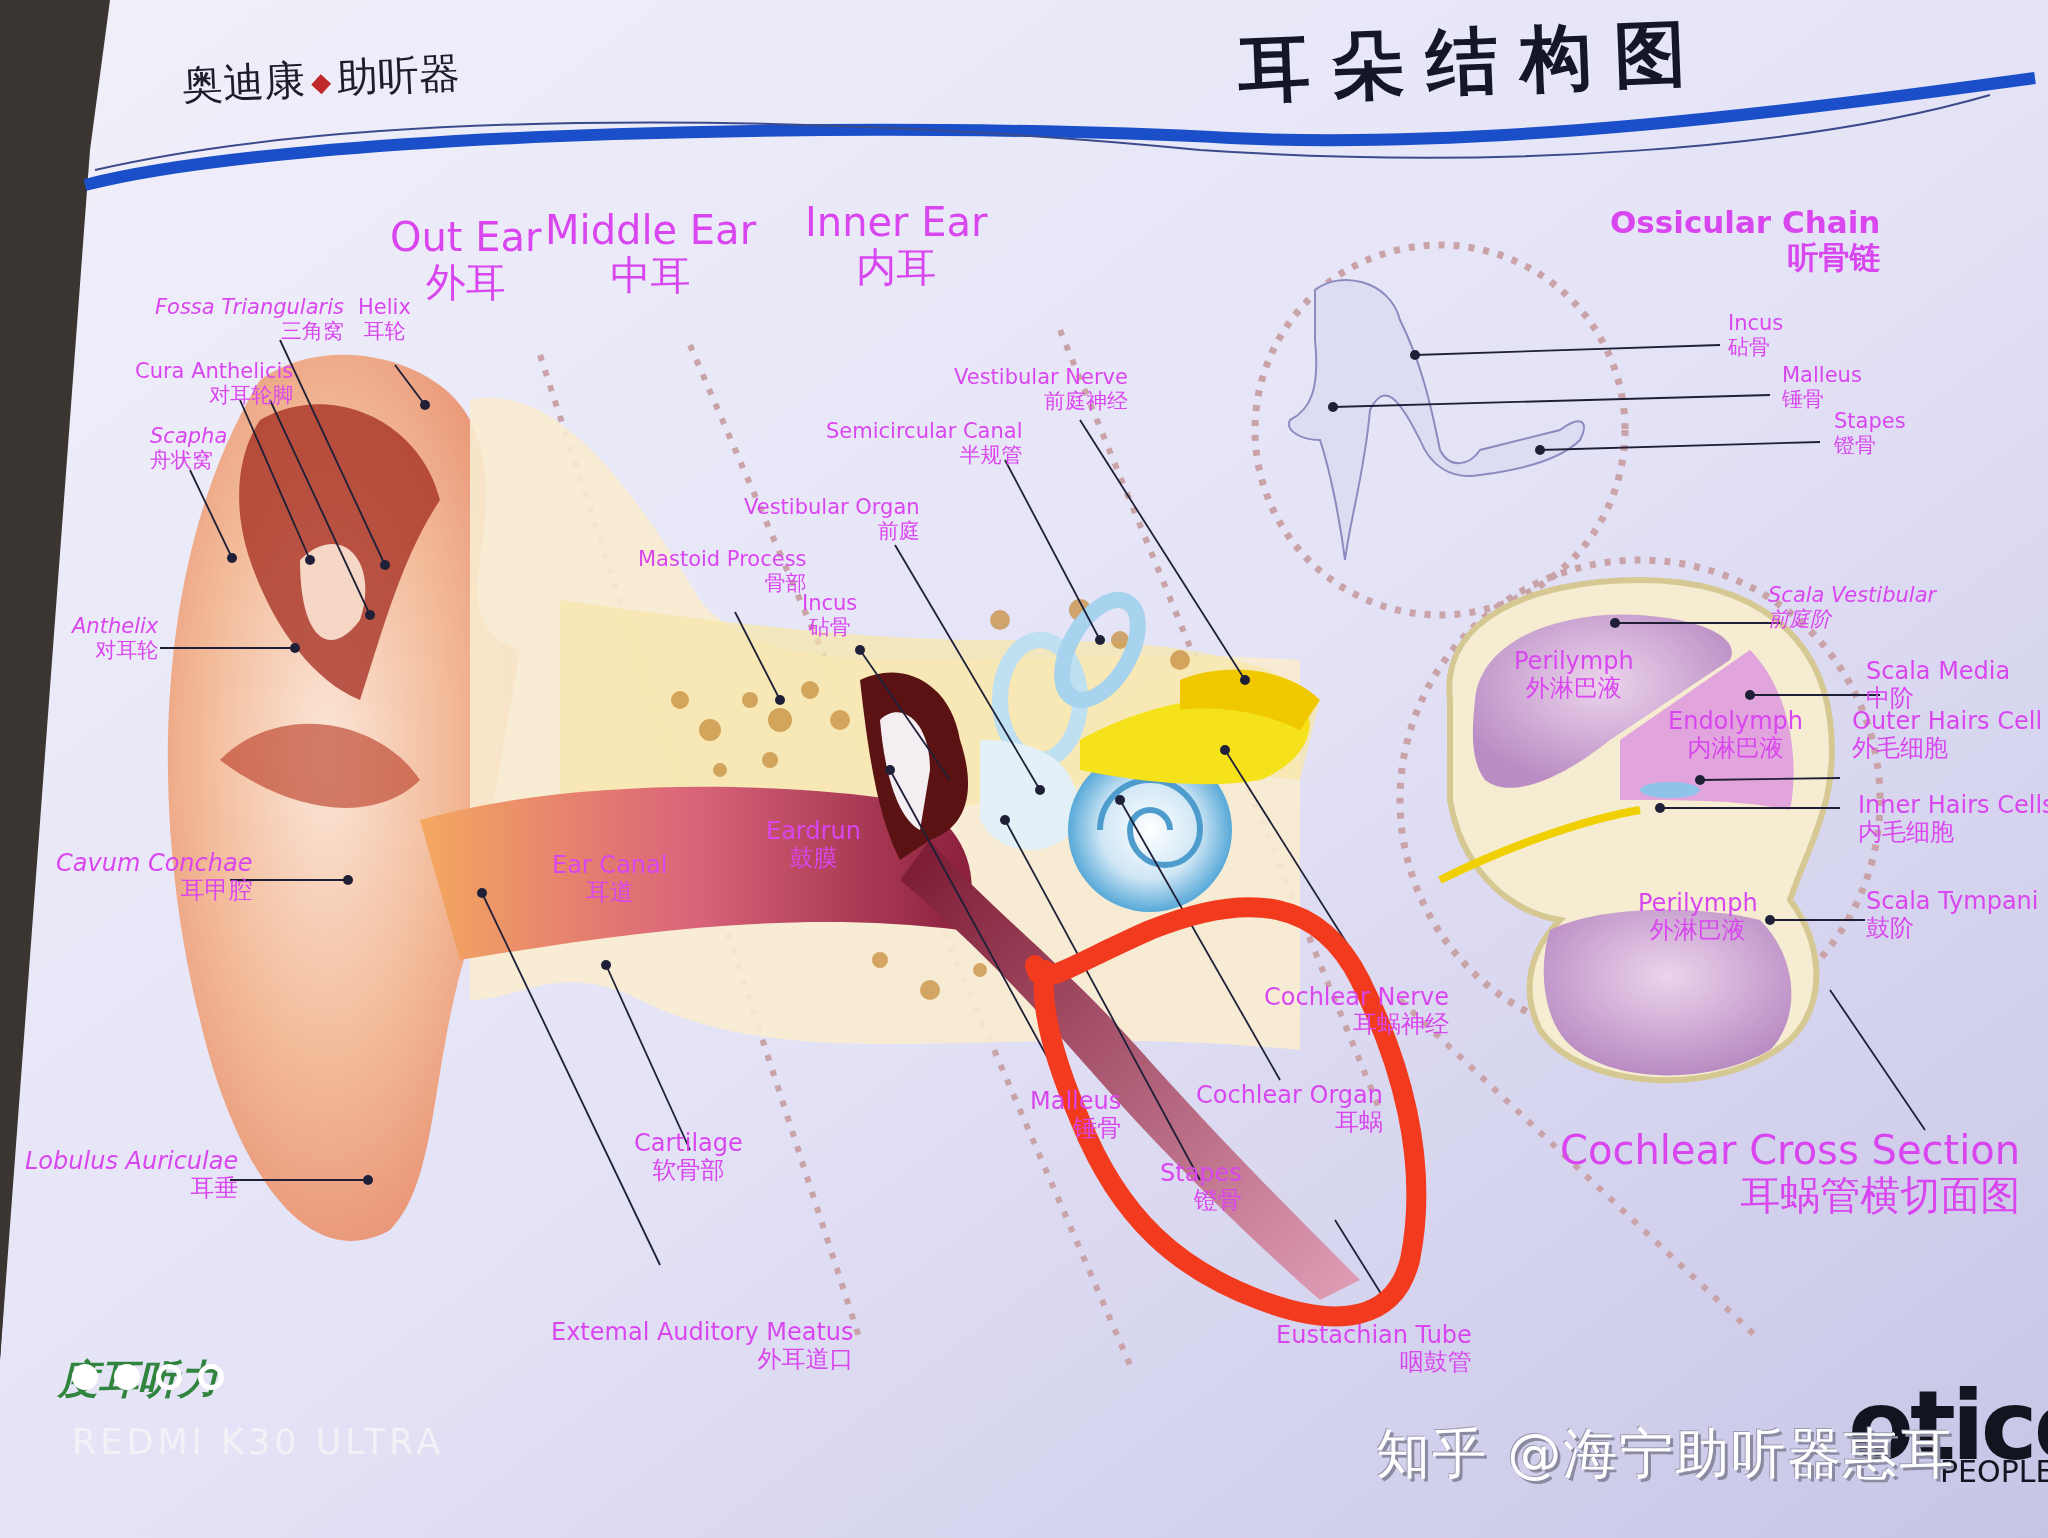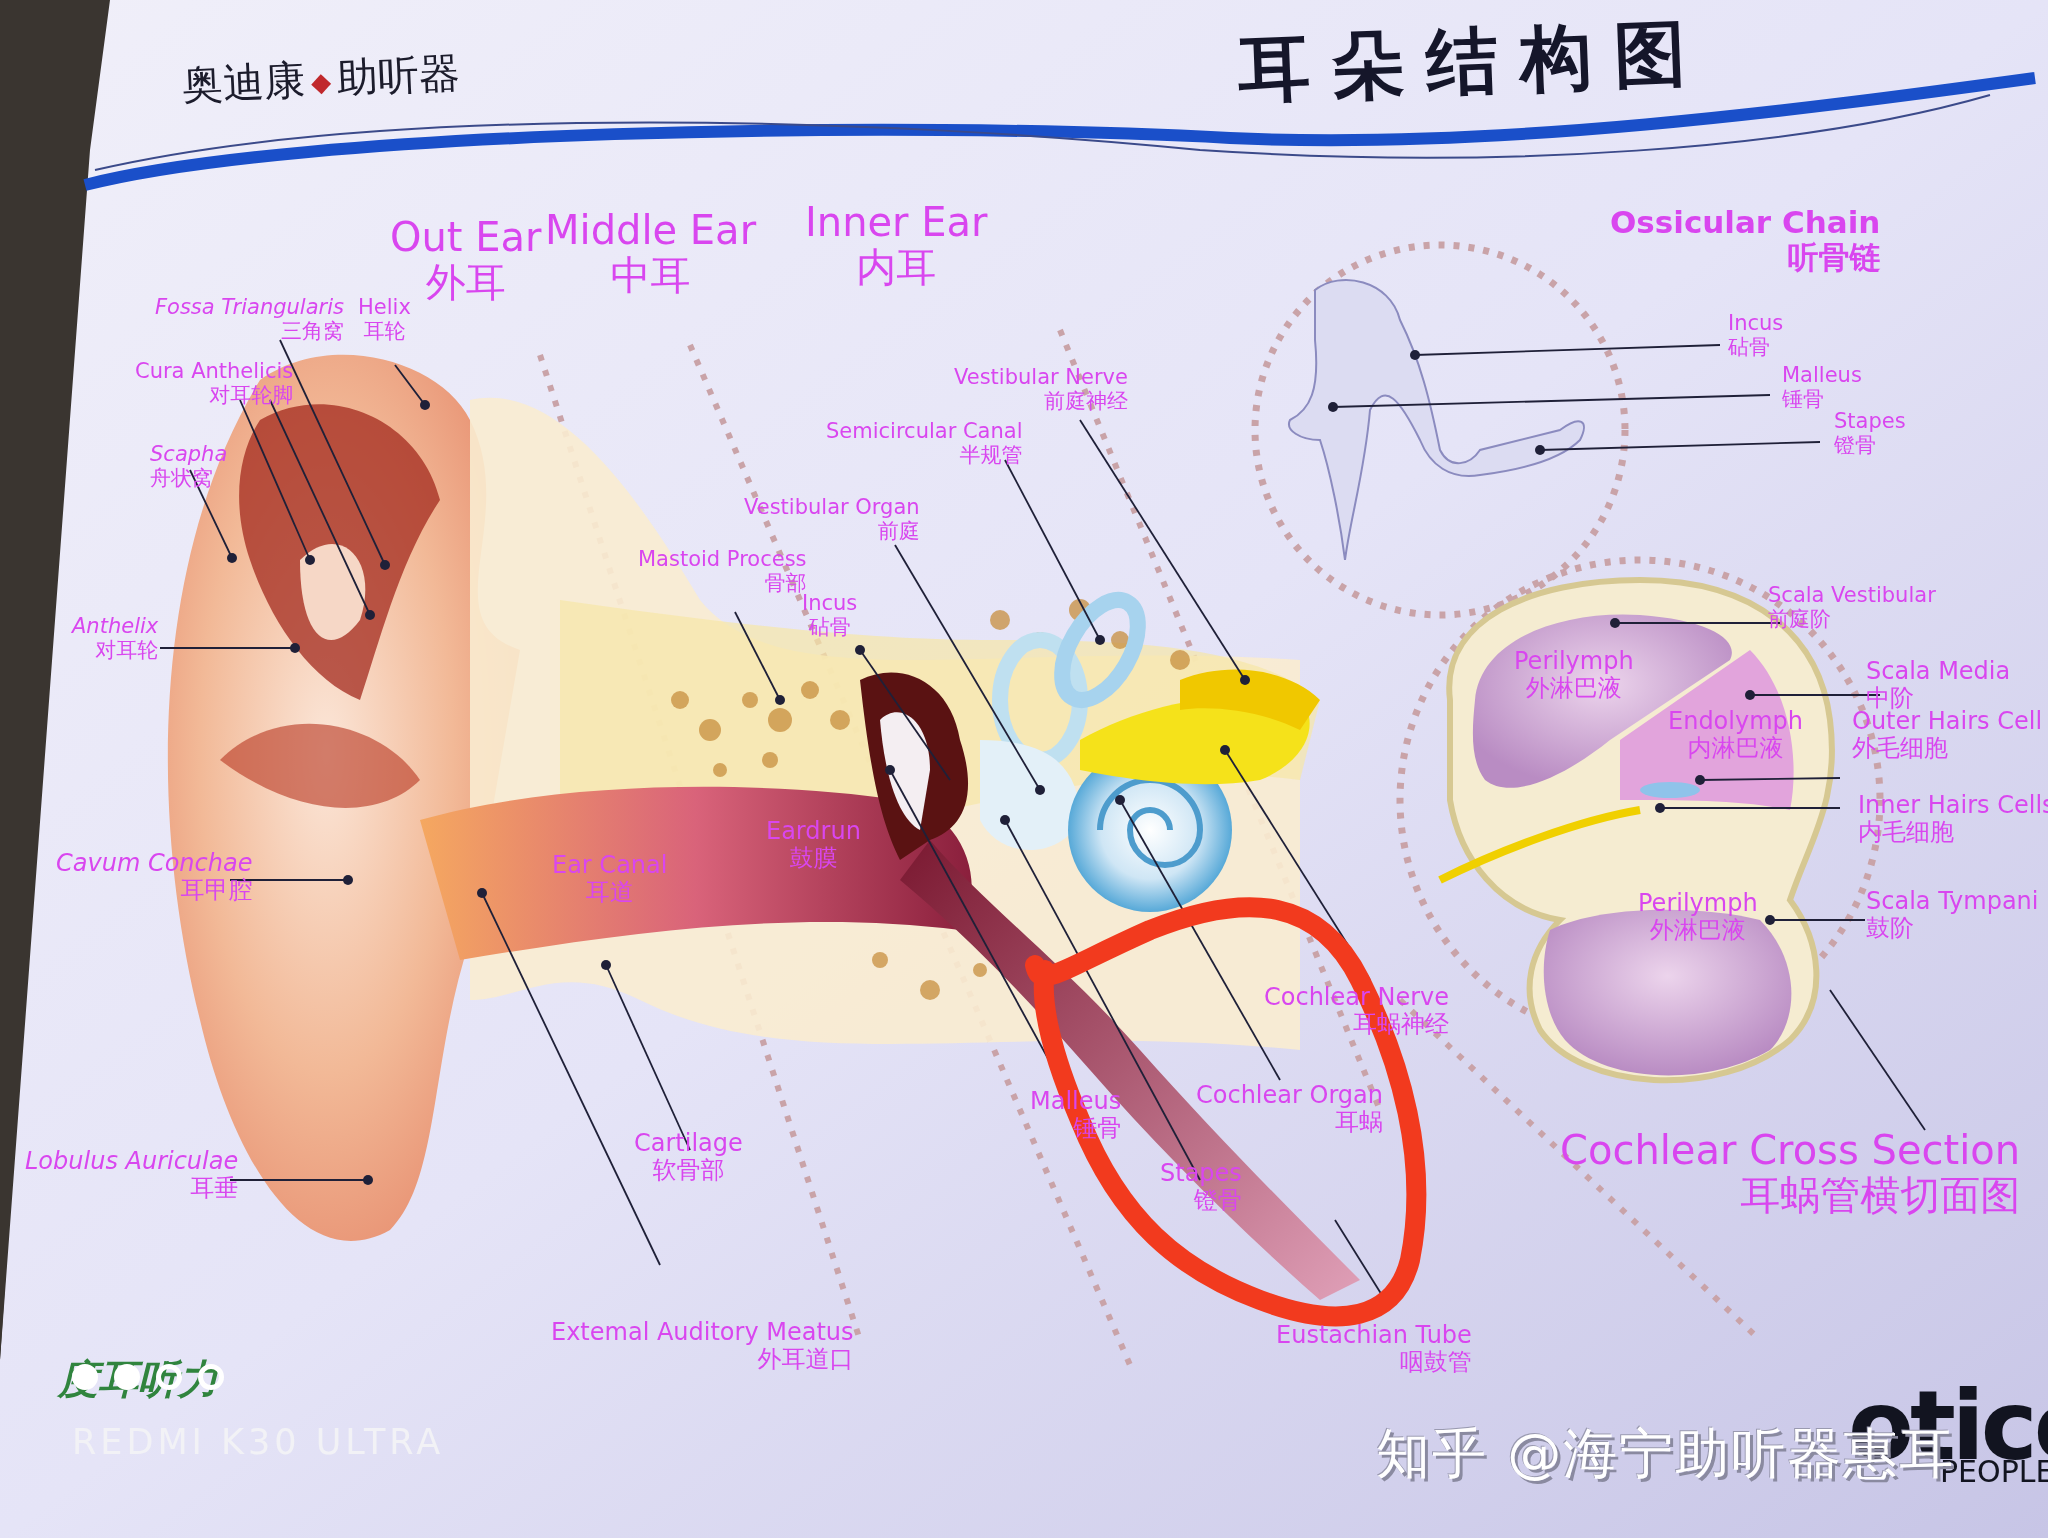--- a/index.html
+++ b/index.html
@@ -217,21 +217,21 @@
     <span class="zh">三角窝</span>
   </div>
   <div class="lbl c sm" style="left:358px;top:296px;">
     <span class="en">Helix</span>
     <span class="zh">耳轮</span>
   </div>
   <div class="lbl r sm" style="left:135px;top:360px;">
     <span class="en">Cura Anthelicis</span>
     <span class="zh">对耳轮脚</span>
   </div>
-  <div class="lbl sm it" style="left:150px;top:425px;margin-top:18px;">
+  <div class="lbl sm it" style="left:150px;top:425px;">
     <span class="en">Scapha</span>
     <span class="zh">舟状窝</span>
   </div>
   <div class="lbl r it sm" style="left:72px;top:615px;">
     <span class="en">Anthelix</span>
     <span class="zh">对耳轮</span>
   </div>
   <div class="lbl r it md" style="left:56px;top:850px;">
     <span class="en">Cavum Conchae</span>
     <span class="zh">耳甲腔</span>
@@ -309,21 +309,21 @@
   </div>
   <div class="lbl sm" style="left:1782px;top:364px;">
     <span class="en">Malleus</span>
     <span class="zh">锤骨</span>
   </div>
   <div class="lbl sm" style="left:1834px;top:410px;">
     <span class="en">Stapes</span>
     <span class="zh">镫骨</span>
   </div>
 
-  <div class="lbl sm" style="left:1768px;top:584px;">
+  <div class="lbl sm" style="left:1768px;top:584px;font-style:italic;">
     <span class="en">Scala Vestibular</span>
     <span class="zh">前庭阶</span>
   </div>
   <div class="lbl md" style="left:1866px;top:658px;">
     <span class="en">Scala Media</span>
     <span class="zh">中阶</span>
   </div>
   <div class="lbl md" style="left:1852px;top:708px;">
     <span class="en">Outer Hairs Cell</span>
     <span class="zh">外毛细胞</span>

